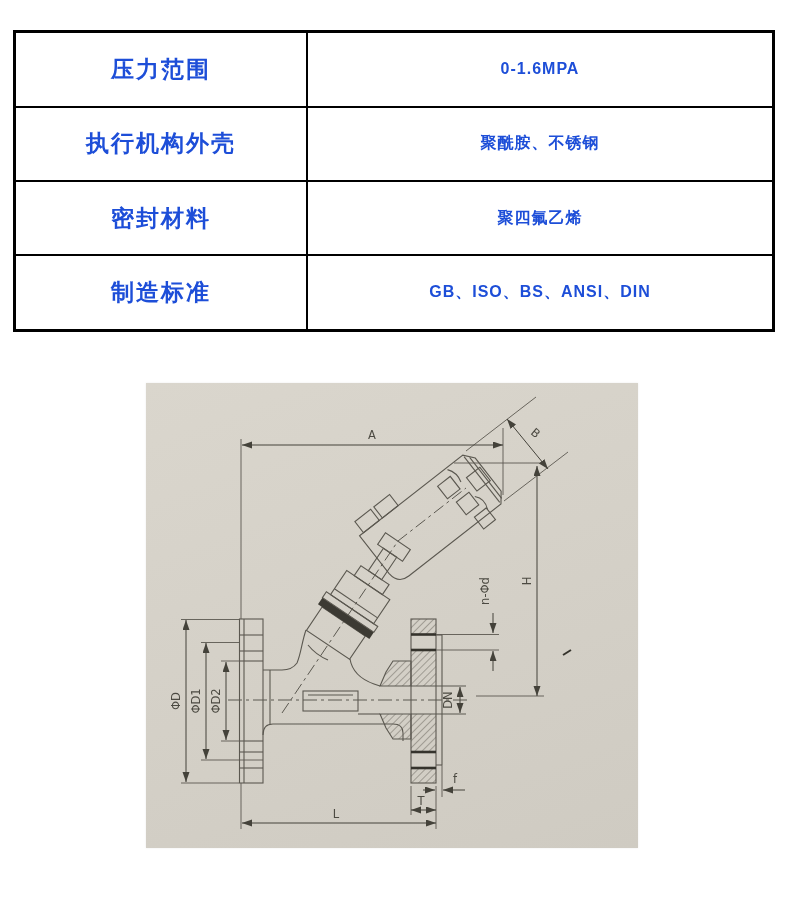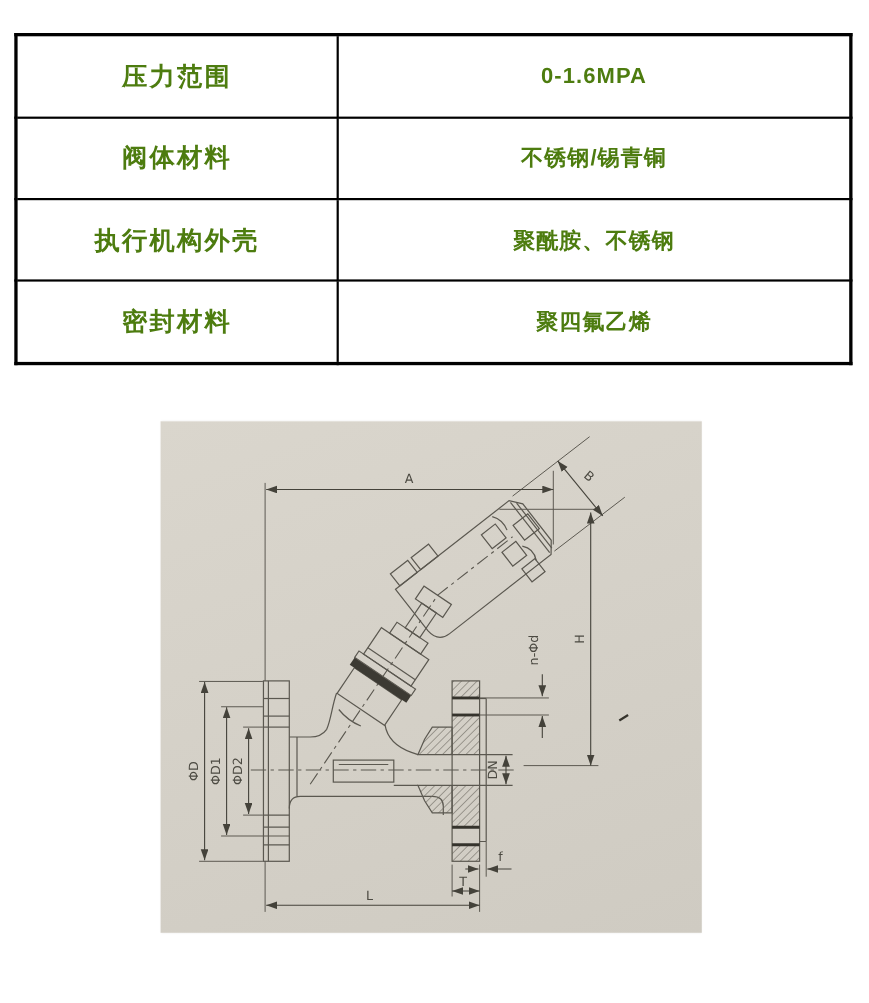--- a/index.html
+++ b/index.html
@@ -10,25 +10,25 @@
     overflow:hidden;
   }
   
   .spec-table{
     position:absolute;left:13px;top:30px;width:762px;height:302px;
     border-collapse:collapse;table-layout:fixed;
   }
   .spec-table td{
     border:2.5px solid #000;
     text-align:center;vertical-align:middle;
-    color:#4d7c0f;font-weight:700;padding:0;margin-top:38px;
+    color:#1d4ed8;font-weight:700;padding:0;margin-top:38px;
   }
   .spec-table{border:3px solid #000;}
   .spec-table td.c1{width:290px;font-size:23px;letter-spacing:2px;}
-  .spec-table td.c2{font-size:20px;letter-spacing:1px;}
+  .spec-table td.c2{font-size:16px;letter-spacing:1px;}
   
   .photo{
     position:absolute;left:146px;top:383px;width:492px;height:465px;
     background:linear-gradient(160deg,#dad6cd 0%,#d4d0c7 55%,#cfcbc2 100%);
     box-shadow:0 0 2px rgba(0,0,0,0.08);
   }
   .photo svg{display:block;}
   svg text{
     font-family:"DejaVu Sans","Liberation Sans",sans-serif;
     font-size:11.5px;fill:#4c4a42;
@@ -37,30 +37,30 @@
 </head>
 <body>
 
 <table class="spec-table">
   <tbody>
       <tr>
     <td class="c1">压力范围</td>
     <td class="c2">0-1.6MPA</td>
   </tr>
   <tr>
-    <td class="c1">阀体材料</td>
-    <td class="c2">不锈钢/锡青铜</td>
-  </tr>
-  <tr>
     <td class="c1">执行机构外壳</td>
     <td class="c2">聚酰胺、不锈钢</td>
   </tr>
   <tr>
     <td class="c1">密封材料</td>
     <td class="c2">聚四氟乙烯</td>
+  </tr>
+  <tr>
+    <td class="c1">制造标准</td>
+    <td class="c2">GB、ISO、BS、ANSI、DIN</td>
   </tr>
 </tbody>
   </table>
 
 <div class="photo">
 <svg width="492" height="465" viewBox="0 0 492 465">
   <defs>
     <marker id="ar" markerUnits="userSpaceOnUse" markerWidth="11" markerHeight="8" refX="10" refY="3.5" orient="auto-start-reverse">
       <path d="M0,0 L10,3.5 L0,7 Z" fill="#44423a"></path>
     </marker>

